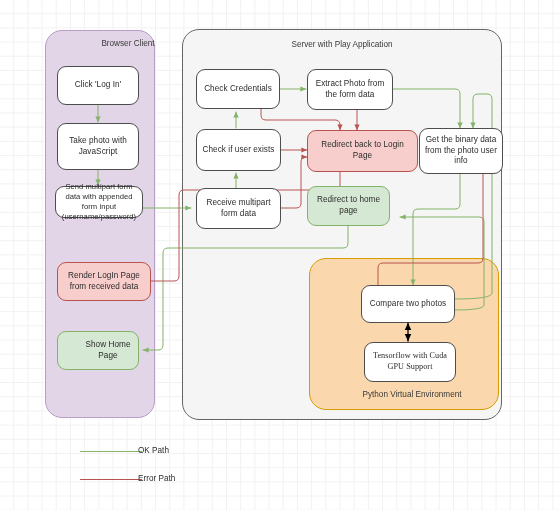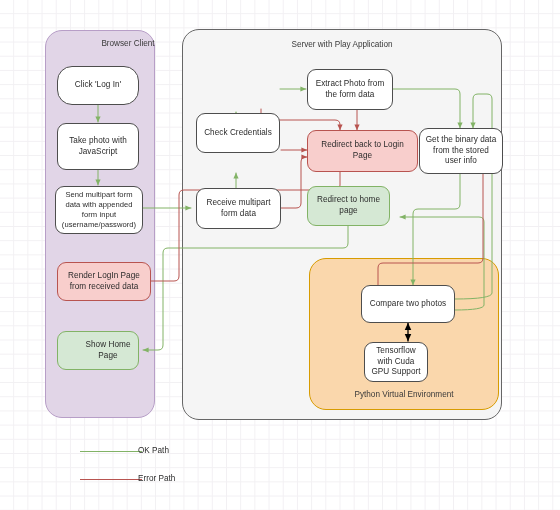--- a/index.html
+++ b/index.html
@@ -42,21 +42,21 @@
     width:100%;
     text-align:center;
     font-size:8.2px;
     color:#3a3a3a;
   }
   .white-node{background:#ffffff;border:1px solid #4d4d4d;}
   .red-node{background:#f8cecc;border:1px solid #b85450;color:#2b2b2b;}
   .green-node{background:#d5e8d4;border:1px solid #82b366;color:#2b2b2b;}
   .panel-purple{background:#e1d5e7;border:1px solid #b79ec7;}
   .panel-gray{background:#f5f5f5;border:1px solid #666666;}
-  .panel-orange{background:#fad7ac;border:1px solid #d79b00;}
+  .panel-orange{background:#fad7ac;border:1px solid #d79b00;padding-left:8px;}
   .legend{position:absolute;font-size:8.2px;color:#2b2b2b;}
   .legend-line{position:absolute;height:0;border-top:1px solid;}
 </style>
 </head>
 <body>
 
 <div id="canvas">
 
   <div class="container panel-purple" style="left:45px;top:30px;width:110px;height:388px;">
     <div class="container-label" style="top:8px;padding-left:28px;">Browser Client</div>
@@ -123,46 +123,47 @@
       <path d="M417,150 L398,150" stroke="#b85450" marker-end="url(#err-arrow)"></path>
 
       <path d="M378,285 L378,268 Q378,263 383,263 L478,263 Q483,263 483,258 L483,145 Q483,140 478,140 L422,140" stroke="#b85450" marker-end="url(#err-arrow)"></path>
 
       <path d="M340,172 L340,185 Q340,190 335,190 L184,190 Q179,190 179,195 L179,276 Q179,281 174,281 L143,281" stroke="#b85450" marker-end="url(#err-arrow)"></path>
 
       <path d="M408,323 L408,341" stroke="#000000" stroke-width="1.3" marker-start="url(#blk-arrow-e)" marker-end="url(#blk-arrow-s)"></path>
     </g>
   </svg>
 
-  <div class="node white-node" style="left:57px;top:66px;width:82px;height:39px;border-radius:15px;">Click 'Log In'</div>
+  <div class="node white-node" style="left:57px;top:66px;width:82px;height:39px;">Click 'Log In'</div>
 
   <div class="node white-node" style="left:57px;top:123px;width:82px;height:47px;">Take photo with JavaScript</div>
 
-  <div class="node white-node" style="left:55px;top:186px;width:88px;height:48px;font-size:7.6px;">Send multipart form data with appended form input (username/password)</div>
+  <div class="node white-node" style="left:55px;top:186px;width:88px;height:32px;font-size:7.6px;">Send multipart form data with appended form input (username/password)</div>
 
   <div class="node red-node" style="left:57px;top:262px;width:94px;height:39px;">Render LogIn Page from received data</div>
 
   <div class="node green-node" style="left:57px;top:331px;width:82px;height:39px;padding-left:24px;">Show Home Page</div>
 
-  <div class="node white-node" style="left:196px;top:69px;width:84px;height:40px;margin-top:44px;">Check Credentials</div>
+  <div class="node white-node" style="left:196px;top:69px;width:84px;height:40px;">Check Credentials</div>
 
   <div class="node white-node" style="left:307px;top:69px;width:86px;height:41px;">Extract Photo from the form data</div>
 
+  <div class="node white-node" style="left:196px;top:129px;width:85px;height:42px;">Check if user exists</div>
 
   <div class="node red-node" style="left:307px;top:130px;width:111px;height:42px;">Redirect back to Login Page</div>
 
-  <div class="node white-node" style="left:419px;top:128px;width:84px;height:46px;">Get the binary data from the stored user info</div>
+  <div class="node white-node" style="left:419px;top:128px;width:84px;height:46px;">Get the binary data from the photo user info</div>
 
   <div class="node white-node" style="left:196px;top:188px;width:85px;height:41px;">Receive multipart form data</div>
 
   <div class="node green-node" style="left:307px;top:186px;width:83px;height:40px;">Redirect to home page</div>
 
   <div class="node white-node" style="left:361px;top:285px;width:94px;height:38px;">Compare two photos</div>
 
-  <div class="node white-node" style="left:364px;top:342px;width:64px;height:40px;">Tensorflow with Cuda GPU Support</div>
+  <div class="node white-node" style="left:364px;top:342px;width:92px;height:40px;font-family:Liberation Serif, serif;">Tensorflow with Cuda GPU Support</div>
 
   <div class="legend-line" style="left:80px;top:451px;width:62px;border-color:#82b366;"></div>
   <div class="legend" style="left:138px;top:446px;">OK Path</div>
 
   <div class="legend-line" style="left:80px;top:479px;width:62px;border-color:#b85450;"></div>
   <div class="legend" style="left:138px;top:474px;">Error Path</div>
 
 </div>
 
 </body></html>

